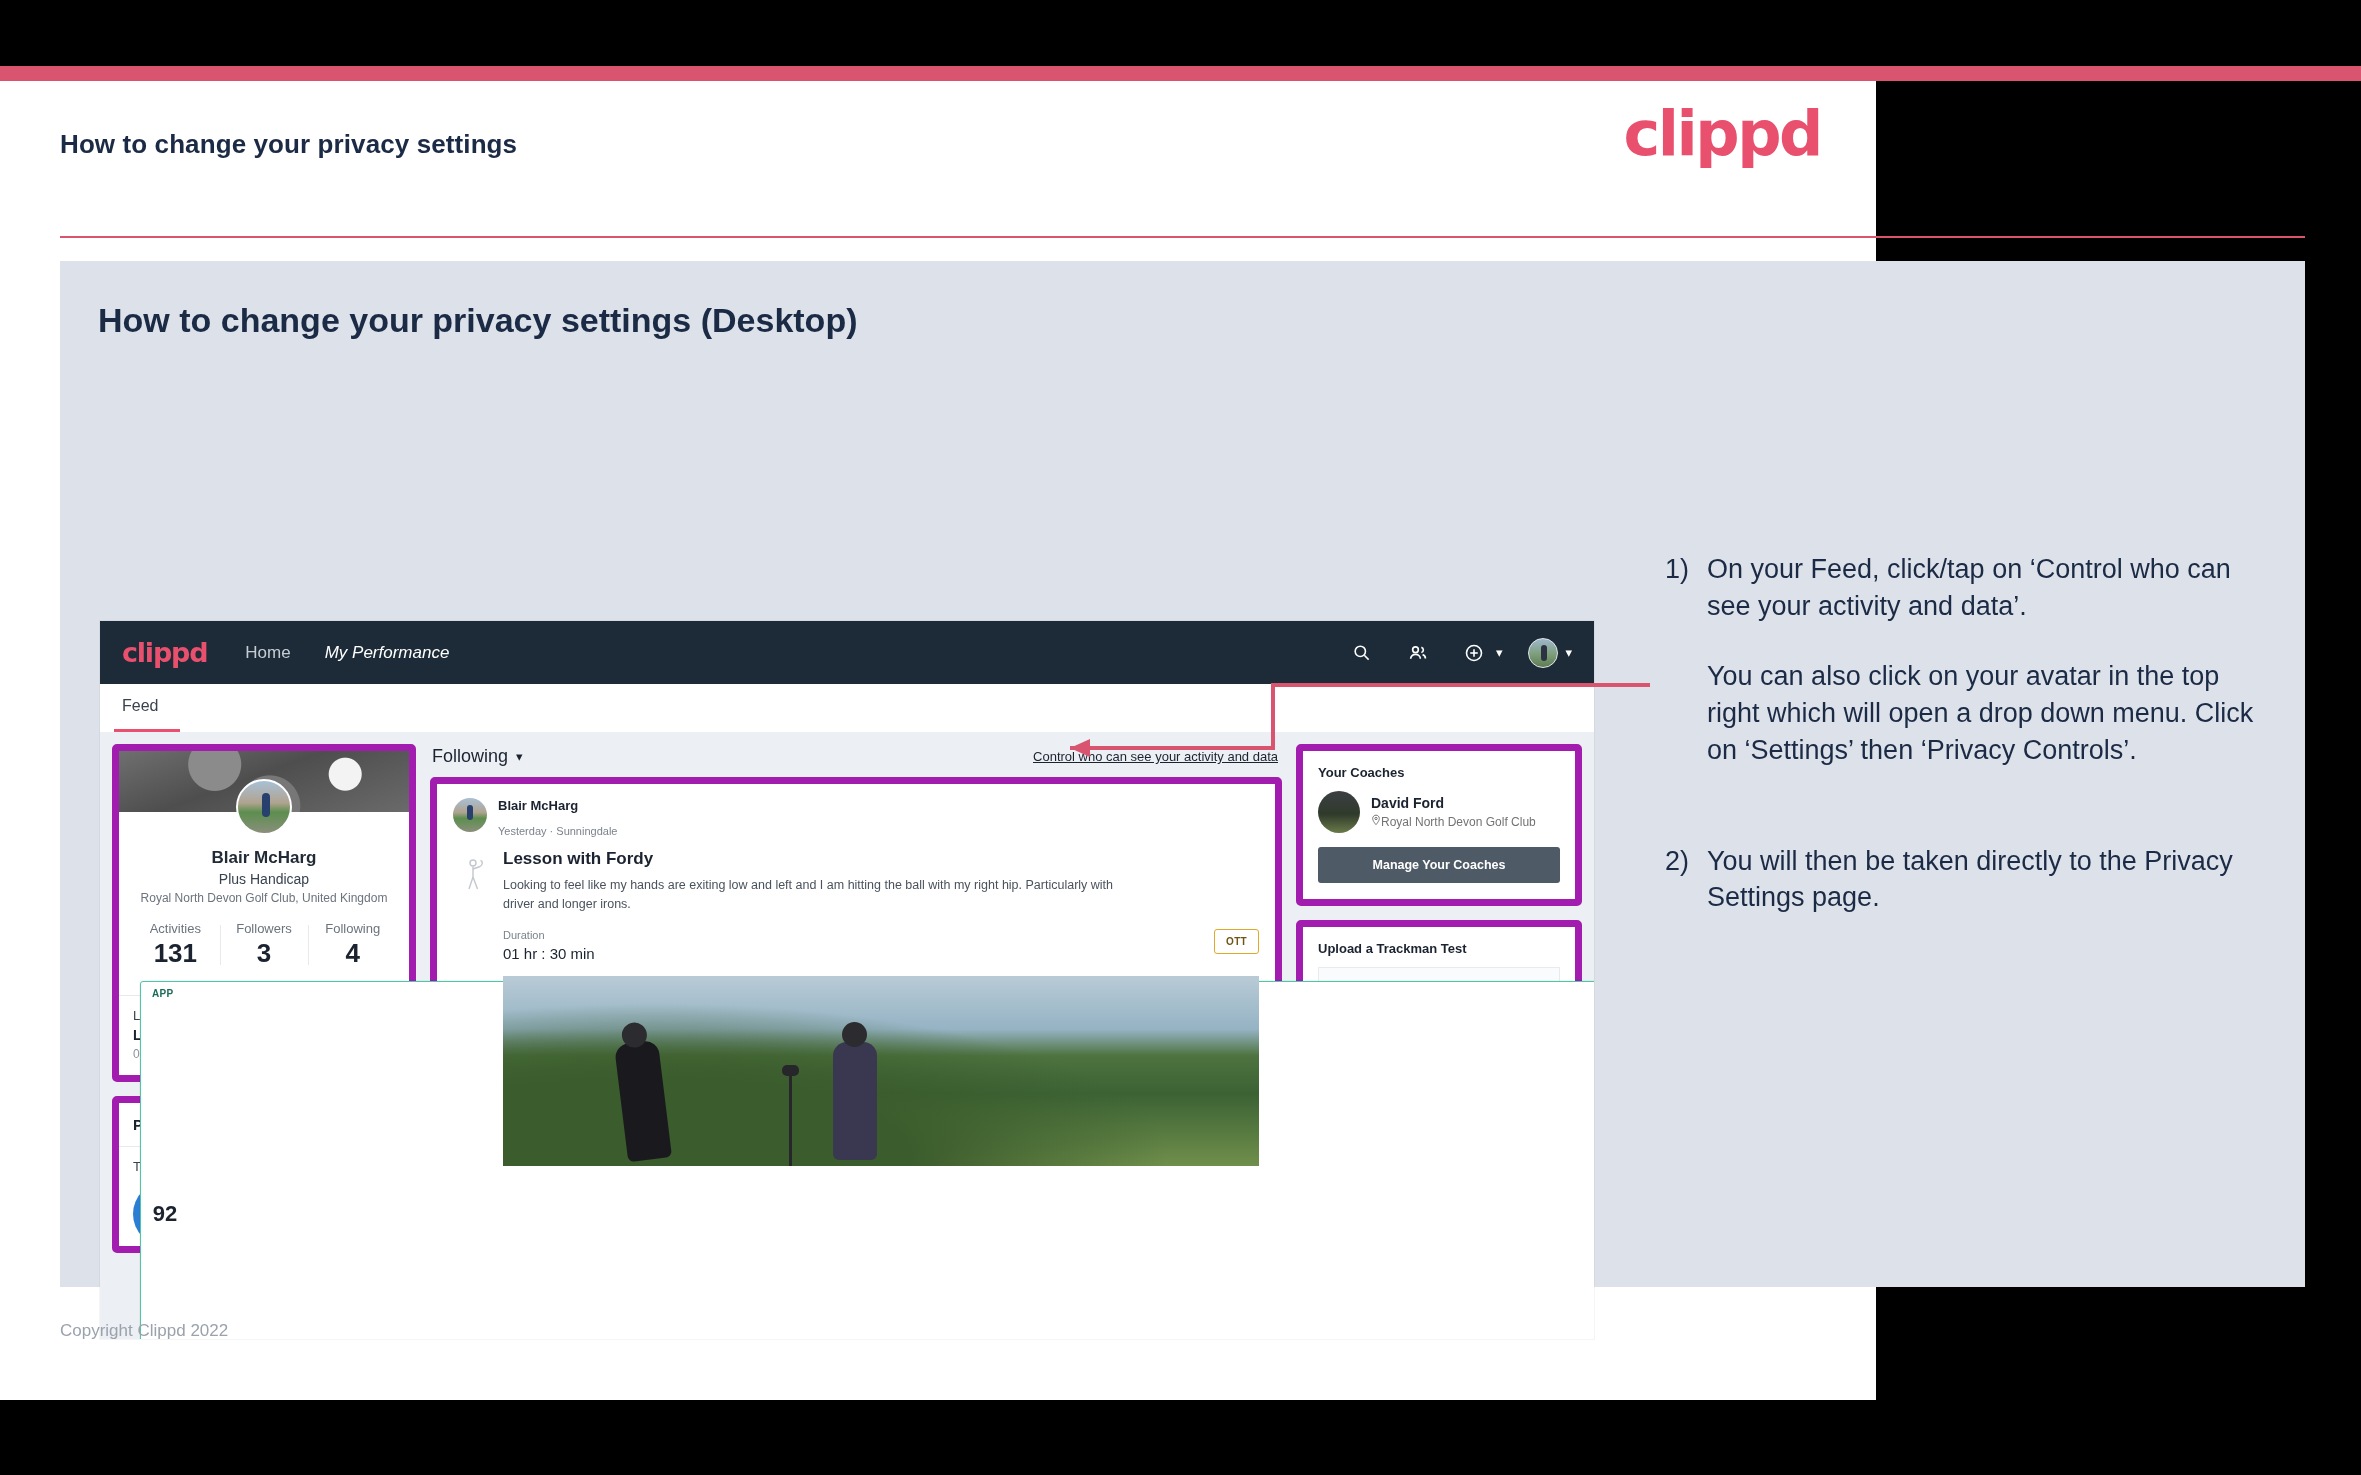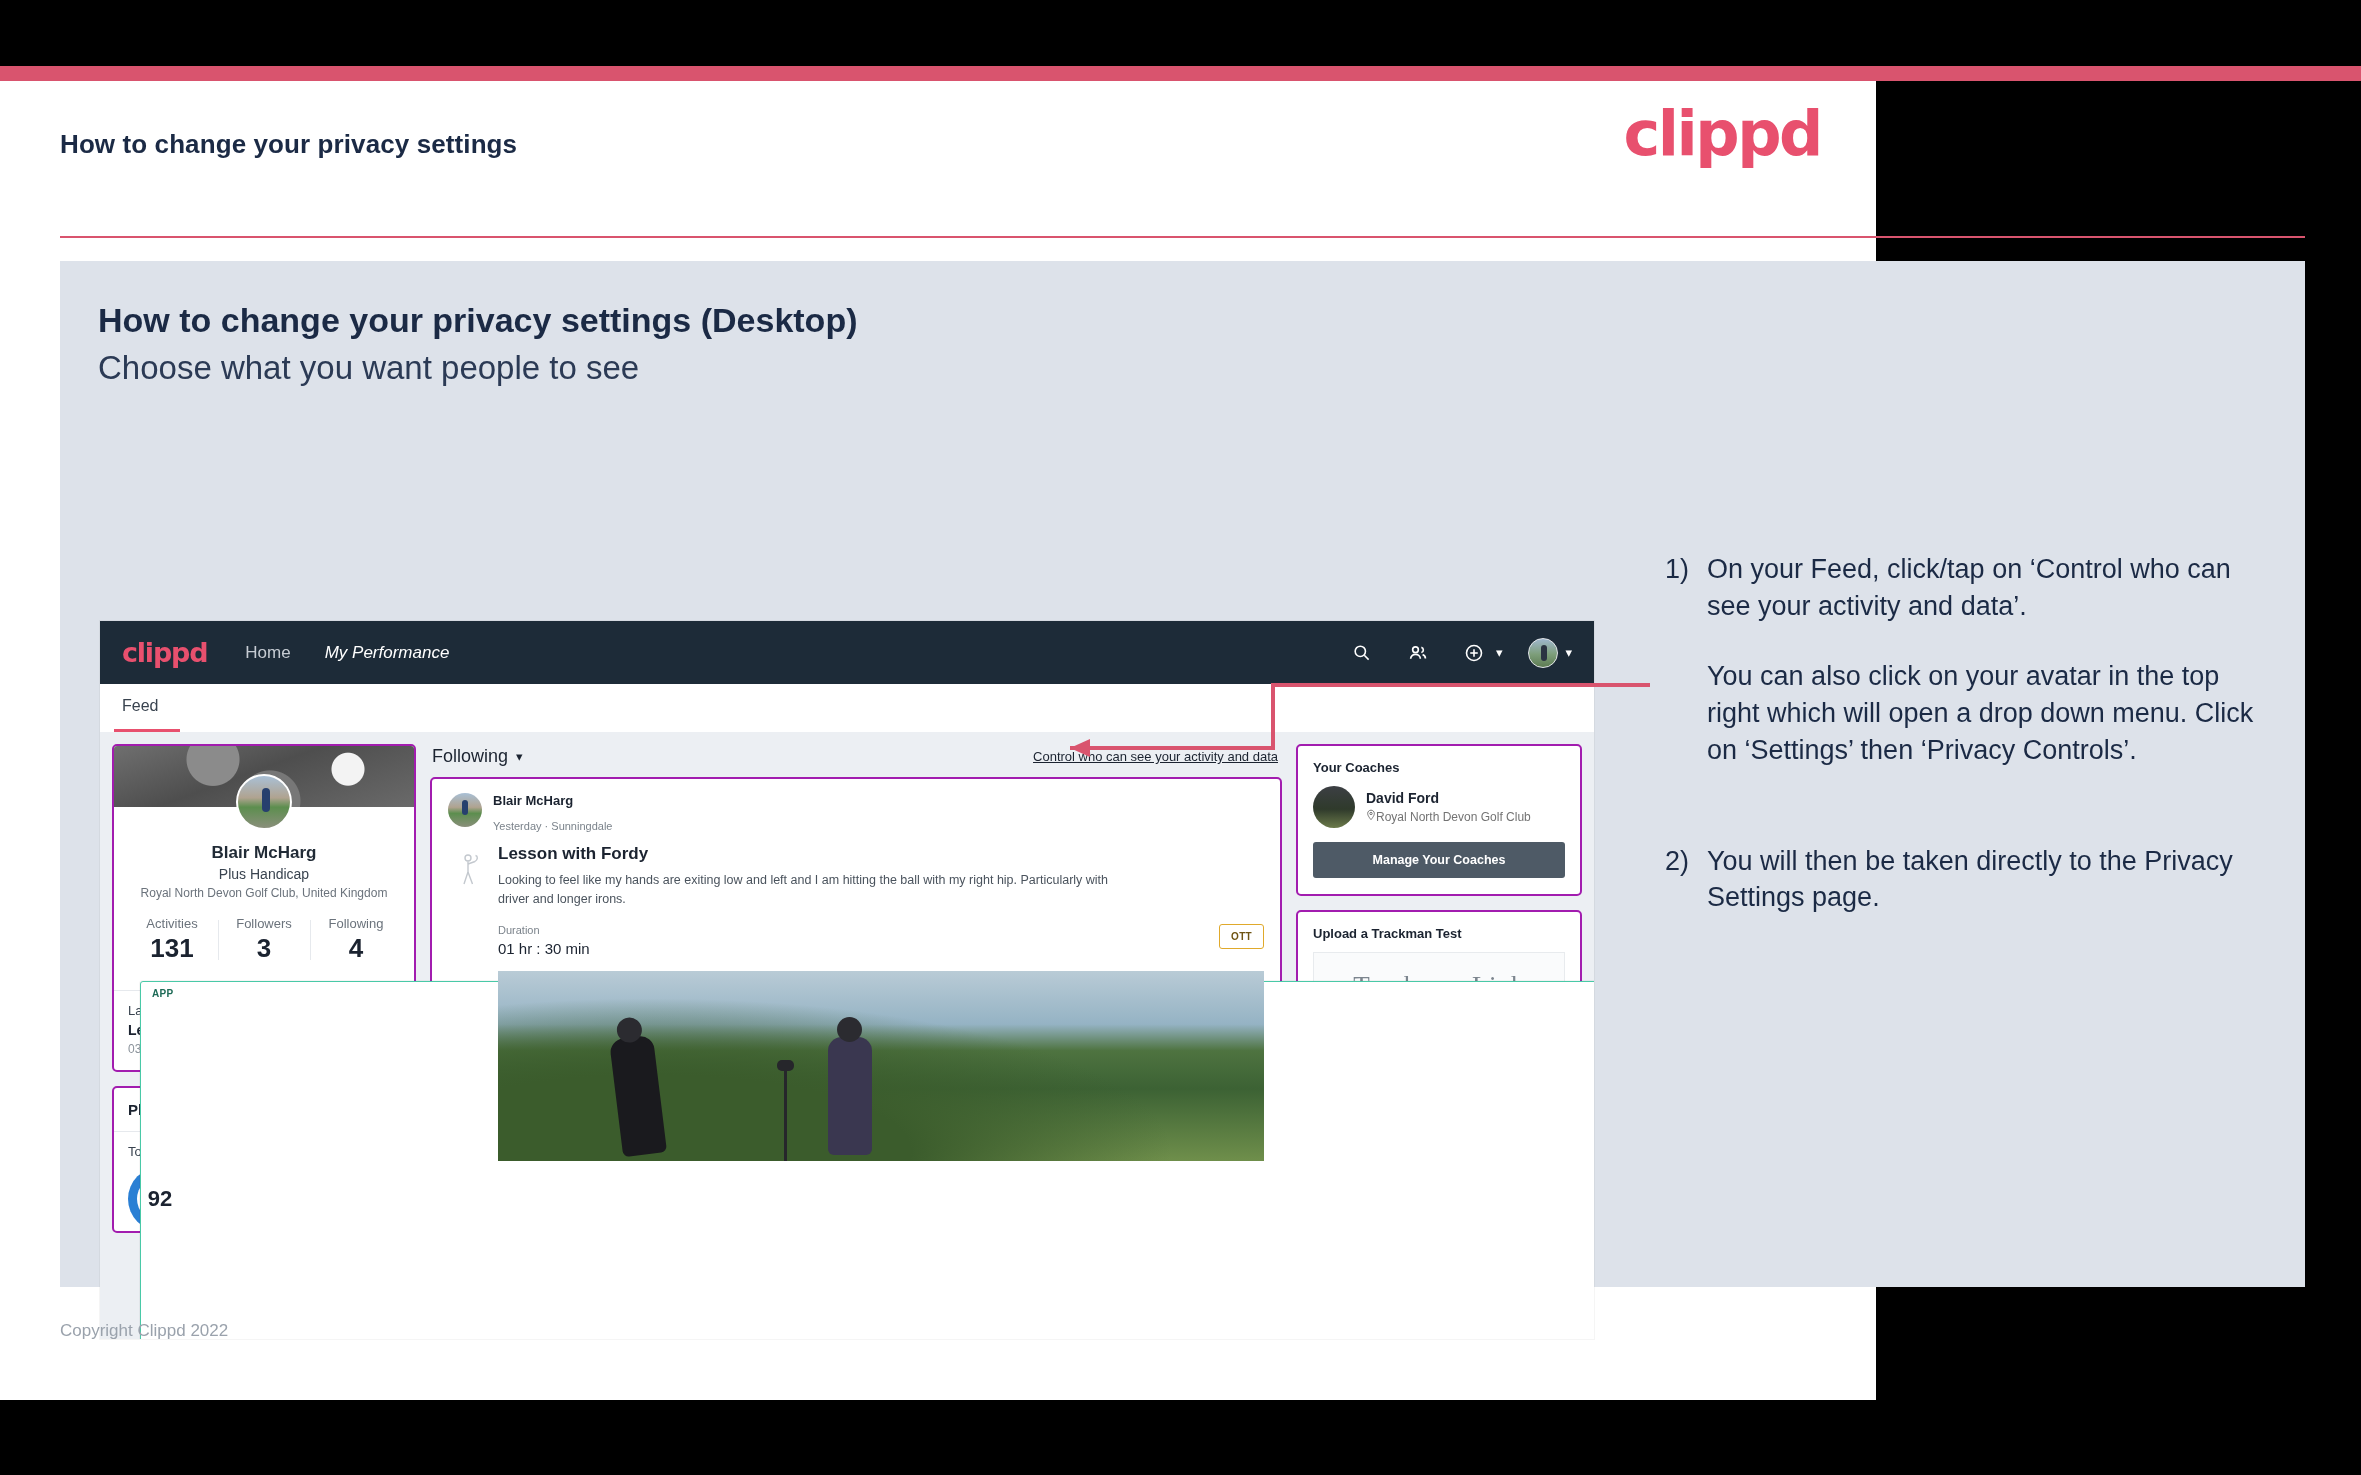--- a/index.html
+++ b/index.html
@@ -153,21 +153,21 @@
     gap: 14px;
     height: 607px;
   }
 
   .col-left  { width: 304px; flex: 0 0 304px; }
   .col-mid   { flex: 1 1 auto; }
   .col-right { width: 286px; flex: 0 0 286px; }
 
   .card {
     background: #ffffff;
-    border: 2px solid #a21caf;
+    border: 7px solid #a21caf;
     border-radius: 5px;
     overflow: hidden;
   }
 
   
   .profile-cover {
     height: 61px;
     background:
       radial-gradient(circle at 78% 38%, #f3f3f3 0 16px, rgba(0,0,0,0) 17px),
       radial-gradient(circle at 33% 22%, #8b8b8b 0 26px, rgba(0,0,0,0) 27px),
@@ -429,21 +429,20 @@
 
 <div class="slide">
 
   <div class="slide-header-title">How to change your privacy settings</div>
   <div class="brand-logo">clippd</div>
   <div class="header-rule"></div>
 
   <div class="panel">
 
     <div class="panel-title">How to change your privacy settings (Desktop)</div>
-    <div class="panel-subtitle">Choose what you want people to see</div>
 
     <div class="app">
 
       <div class="app-navbar">
         <div class="nav-logo">clippd</div>
         <div class="nav-link">Home</div>
         <div class="nav-link strong">My Performance</div>
         <div class="nav-spacer"></div>
 
         <div class="nav-icon">

